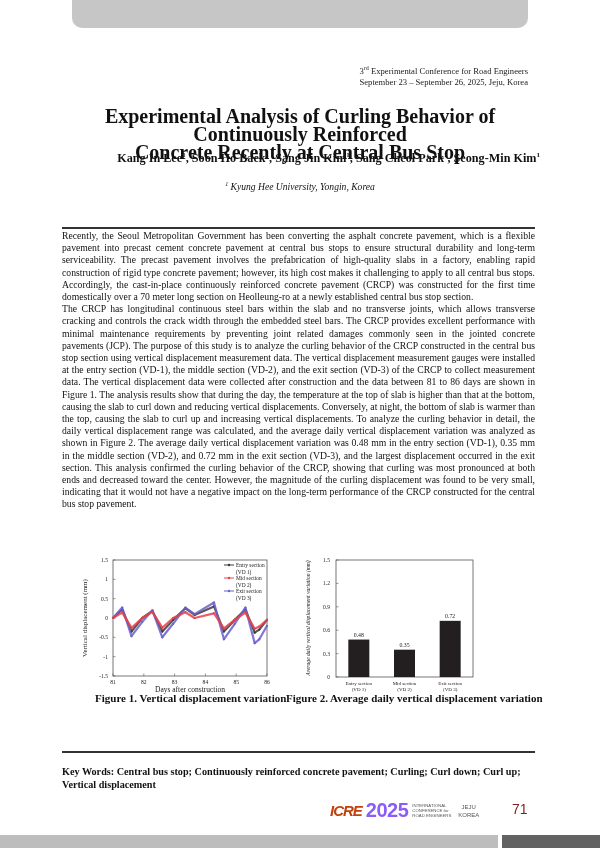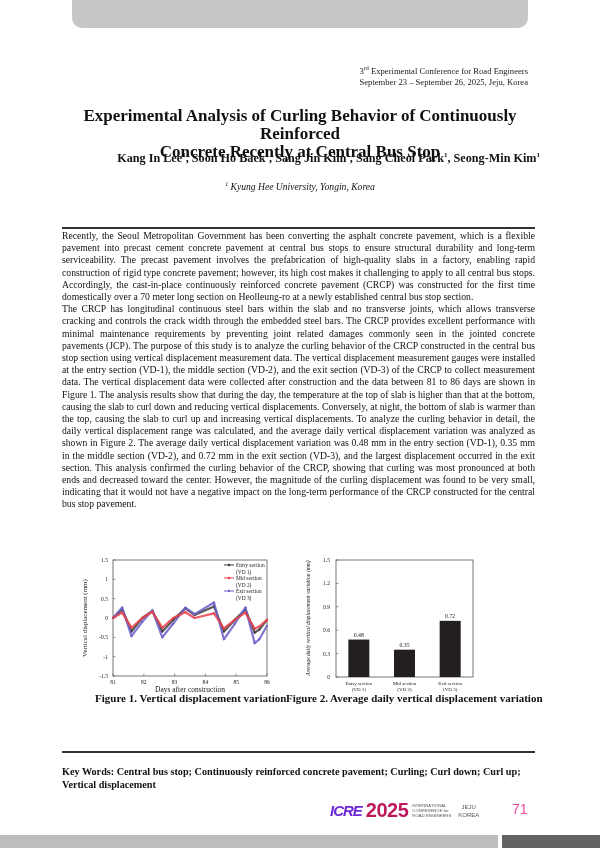--- a/index.html
+++ b/index.html
@@ -2,41 +2,41 @@
 <html><head>
 <meta charset="utf-8">
 <style>
   html, body { margin:0; padding:0; }
   body { width:600px; height:848px; position:relative; background:#ffffff; overflow:hidden;
          font-family:"Liberation Serif", serif; color:#111; }
   .abs { position:absolute; }
   #top-bar { left:72px; top:0; width:456px; height:28px; background:#c6c6c6; border-radius:0 0 10px 10px; }
   #conf { right:72px; top:63px; text-align:right; font-size:8.6px; line-height:11px; color:#222; }
   #conf sup { font-size:6px; }
-  #title { left:60px; width:480px; top:107px; text-align:center; font-weight:bold; font-size:17px; line-height:18px; }
+  #title { left:60px; width:480px; top:107px; text-align:center; font-weight:bold; font-size:20px; line-height:18px; }
   #authors { left:60px; width:480px; top:151px; text-align:right; font-weight:bold; font-size:12.2px; }
   #authors sup { font-size:7px; }
   #affil { left:60px; width:480px; top:178px; text-align:center; font-size:9.6px; line-height:13px; }
   #affil .it { font-style:italic; }
   #affil sup { font-size:6px; }
   .rule { left:62px; width:473px; height:1.5px; background:#333; }
   #abstract { left:62px; width:473px; top:230px; font-size:9.7px; line-height:12.2px; text-align:justify; }
   #abstract .head { font-weight:bold; display:block; }
   #abstract p { margin:0; }
   svg text { font-family:"Liberation Serif", serif; }
   #fig1 { left:78px; top:548px; }
   #fig2 { left:300px; top:548px; }
   .cap { top:692px; font-weight:bold; font-size:11px; }
   #kw { left:62px; width:473px; top:744px; font-weight:bold; font-size:10.2px; line-height:13px;margin-top:21px; }
   #footer-logo { left:330px; top:799px; display:flex; align-items:center; gap:4px; color:#666; }
-  .logo-mark { font-family:"Liberation Sans", sans-serif; font-weight:bold; font-style:italic; font-size:15px; color:#6d28d9; letter-spacing:-1px; }
-  .logo-year { font-family:"Liberation Sans", sans-serif; font-weight:bold; font-size:20px; color:#be185d; letter-spacing:-0.5px;text-align:right; }
+  .logo-mark { font-family:"Liberation Sans", sans-serif; font-weight:bold; font-style:italic; font-size:15px; color:#c2410c; letter-spacing:-1px; }
+  .logo-year { font-family:"Liberation Sans", sans-serif; font-weight:bold; font-size:20px; color:#8b5cf6; letter-spacing:-0.5px;text-align:right; }
   .logo-small { font-family:"Liberation Sans", sans-serif; font-size:4.3px; line-height:5px; color:#555; }
   .logo-jeju { font-family:"Liberation Sans", sans-serif; font-size:6px; line-height:8px; color:#555; text-align:center; margin-left:3px; }
-  #page-num { left:512px; top:801px; font-family:"Liberation Sans", sans-serif; font-size:14px; color:#ec4899; }
+  #page-num { left:512px; top:801px; font-family:"Liberation Sans", sans-serif; font-size:14px; color:#7f1d1d; }
   #bar-light { left:0; top:835px; width:498px; height:13px; background:#bdbdbd; }
   #bar-dark { left:502px; top:835px; width:98px; height:13px; background:#626262; }
 </style>
 </head>
 <body>
 
 <div id="top-bar" class="abs"></div>
 
 <div id="conf" class="abs">
   <div><span>3</span><sup>rd</sup> <span>Experimental Conference for Road Engineers</span></div>

